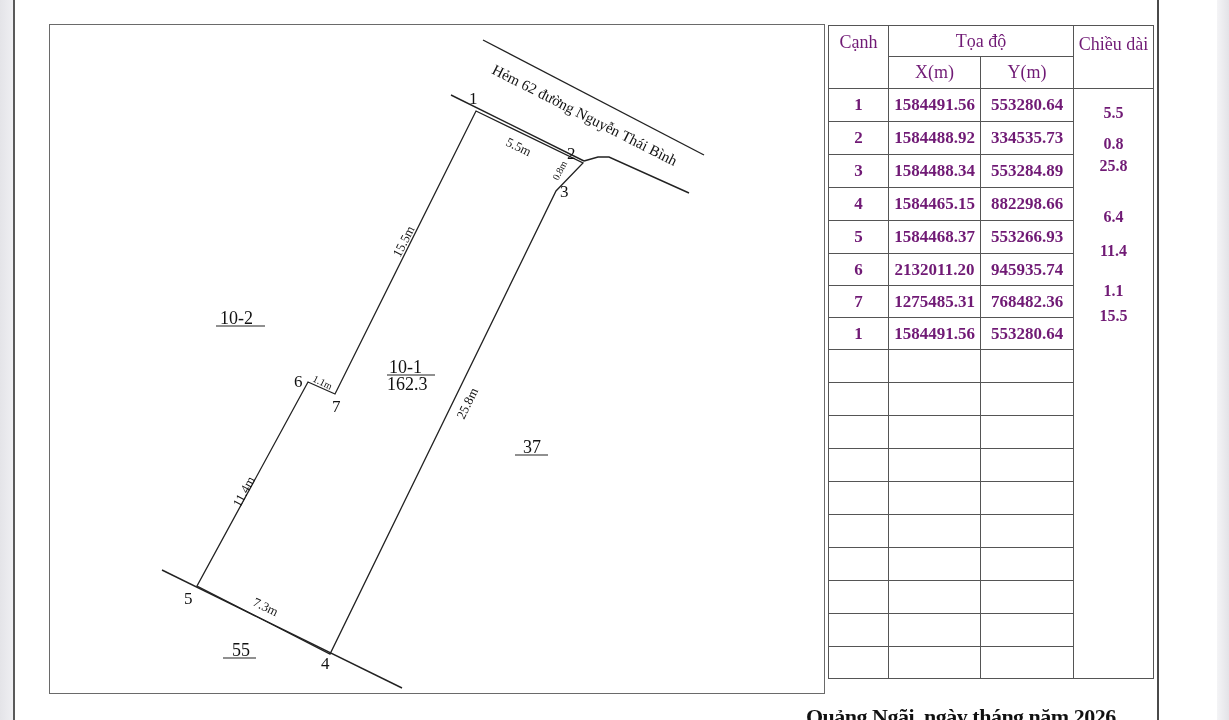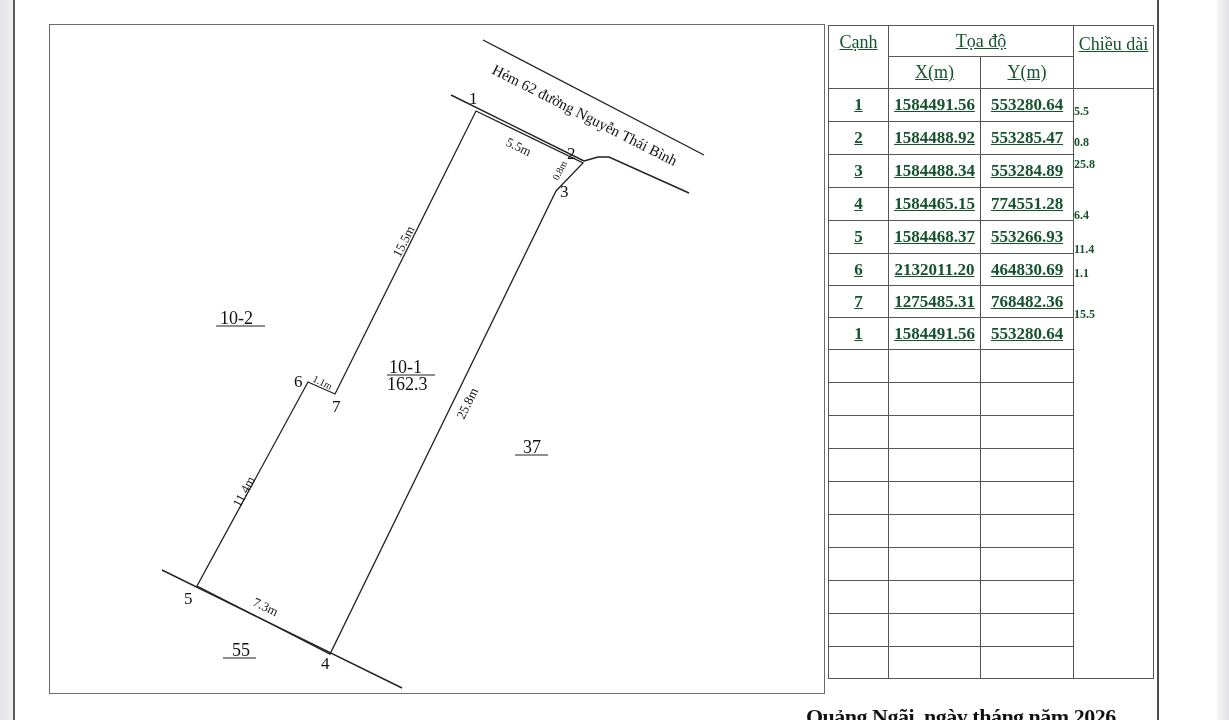--- a/index.html
+++ b/index.html
@@ -28,33 +28,33 @@
   svg.drawing { position:absolute; left:0; top:0; width:1229px; height:720px; }
   svg text { font-family:"Liberation Serif", "DejaVu Serif", serif; fill:#111; }
 
   .coord-table {
     position:absolute; left:828px; top:25px;
     border-collapse:collapse;
     font-family:"Liberation Serif", "DejaVu Serif", serif;
   }
   .coord-table td, .coord-table th {
     border:1.3px solid #555; padding:0; text-align:center; font-weight:normal;
-    font-size:17px; color:#14532d;text-decoration:underline;
+    font-size:17px; color:#701a75;
   }
   .coord-table th { font-size:18px; }
   .col-canh { width:60px; }
   .col-x { width:92px; }
   .col-y { width:93px; }
   .col-len { width:80px; }
   .coord-table td.num { font-weight:bold; font-size:17px; }
   .coord-table td.len-col {
     vertical-align:top; position:relative; border-bottom:1.3px solid #555;
   }
   .len-list { position:absolute; left:0; right:0; top:0; }
-  .len-item { position:absolute; left:0; right:0; text-align:left; font-weight:bold; font-size:12px; }
+  .len-item { position:absolute; left:0; right:0; text-align:center; font-weight:bold; font-size:16px; }
   .footer-text {
     position:absolute; left:806px; top:704px; font-weight:bold; font-size:22px;
     white-space:nowrap; letter-spacing:-0.5px;
   }
 </style>
 </head>
 <body>
 
 <div class="left-strip"></div>
 <div class="right-strip"></div>
@@ -123,49 +123,49 @@
     <td class="num">1</td>
     <td class="num">1584491.56</td>
     <td class="num">553280.64</td>
     <td class="len-col" rowspan="18">
       <div class="len-list">
         <div class="len-item" style="top:15px;">5.5</div>
         <div class="len-item" style="top:46px;">0.8</div>
         <div class="len-item" style="top:68px;">25.8</div>
         <div class="len-item" style="top:119px;">6.4</div>
         <div class="len-item" style="top:153px;">11.4</div>
-        <div class="len-item" style="top:177px;">1.1</div>
+        <div class="len-item" style="top:193px;">1.1</div>
         <div class="len-item" style="top:218px;">15.5</div>
       </div>
     </td>
   </tr>
   <tr style="height:33px;">
     <td class="num">2</td>
     <td class="num">1584488.92</td>
-    <td class="num">553285.47</td>
+    <td class="num">334535.73</td>
   </tr>
   <tr style="height:33px;">
     <td class="num">3</td>
     <td class="num">1584488.34</td>
     <td class="num">553284.89</td>
   </tr>
   <tr style="height:33px;">
     <td class="num">4</td>
     <td class="num">1584465.15</td>
-    <td class="num">774551.28</td>
+    <td class="num">882298.66</td>
   </tr>
   <tr style="height:33px;">
     <td class="num">5</td>
     <td class="num">1584468.37</td>
     <td class="num">553266.93</td>
   </tr>
   <tr style="height:32px;">
     <td class="num">6</td>
     <td class="num">2132011.20</td>
-    <td class="num">464830.69</td>
+    <td class="num">945935.74</td>
   </tr>
   <tr style="height:32px;">
     <td class="num">7</td>
     <td class="num">1275485.31</td>
     <td class="num">768482.36</td>
   </tr>
   <tr style="height:32px;">
     <td class="num">1</td>
     <td class="num">1584491.56</td>
     <td class="num">553280.64</td>

